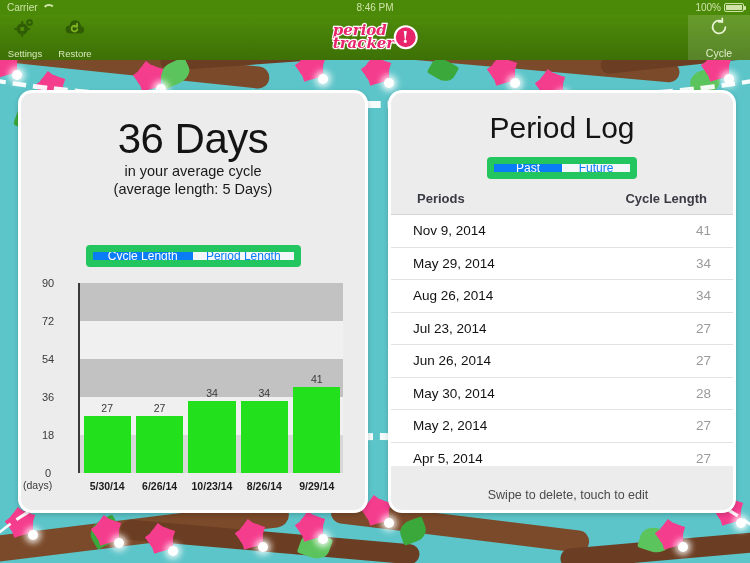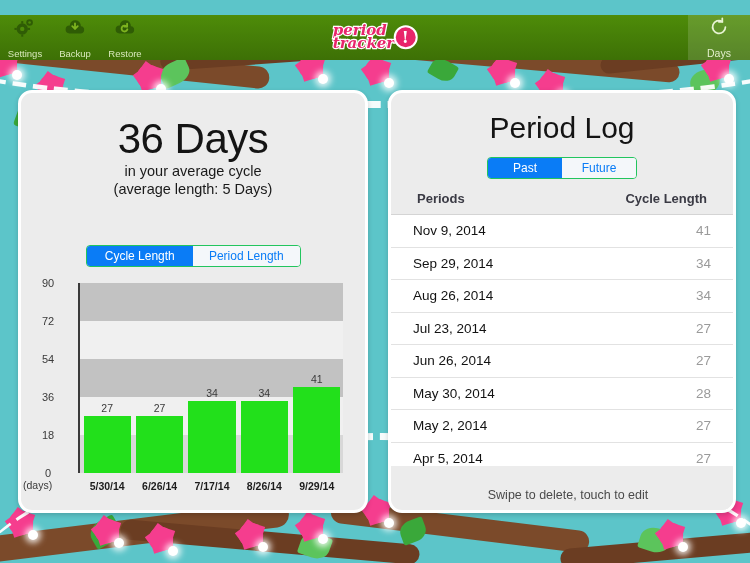--- a/index.html
+++ b/index.html
@@ -149,21 +149,21 @@
     text-align: center; margin-top: 22px;
     font-size: 42px; color: #141414; font-weight: normal;
     letter-spacing: -.5px;
   }
   .sub1, .sub2 {
     text-align: center; font-size: 14.5px; color: #1a1a1a; 
   }
   .sub2 { margin-top: 2px; }
 
   .seg {
-    display: flex; border: 1px solid #22c55e; border-radius: 4px;
+    display: flex; border: 7px solid #22c55e; border-radius: 4px;
     overflow: hidden; width: 215px; margin: 0 auto;
     font-size: 12px; height: 22px;
   }
   .seg .s {
     flex: 1; display: flex; align-items: center; justify-content: center;
     cursor: pointer; background: #f4f7fa; color: #0a7cf6;
   }
   .seg .s.on { background: #0a7cf6; color: #fff; }
   #seg-cycle-period { margin-top: 48px; }
 
@@ -386,20 +386,33 @@
         <i></i>
         <i></i>
         <i></i>
         <b></b>
       </div>
 
     <div class="dashcurve"></div>
     <div class="dashcurve2"></div>
   </div>
 
+  <div class="statusbar">
+    <div class="left">
+      <span>Carrier</span>
+      <span class="wifi"></span>
+    </div>
+    <div class="center">8:46 PM</div>
+    <div class="right">
+      <span>100%</span>
+      <span class="batt">
+          <i></i>
+        </span>
+    </div>
+  </div>
 
   <div class="toolbar">
     <div class="tb-left">
       <div class="tbitem">
         <span class="tbicon">
           <svg viewBox="0 0 24 24" width="22" height="22">
             <g fill="#2f5c05">
               <circle cx="9" cy="13" r="6.2"></circle>
               <circle cx="17" cy="6" r="3.6"></circle>
             </g>
@@ -414,29 +427,20 @@
                 <line x1="15" y1="13" x2="17.5" y2="13"></line>
             </g>
           </svg>
         </span>
         <span class="lbl">Settings</span>
       </div>
       <div class="tbitem">
         <span class="tbicon">
           <svg viewBox="0 0 24 24" width="22" height="22">
             <path d="M6 18h12a4 4 0 0 0 .4-7.98A6 6 0 0 0 6.3 9.2 4.4 4.4 0 0 0 6 18z" fill="#2f5c05"></path>
-            <path d="M12 7v6m0 0l-3-3m3 3l3-3" stroke="#7db31f" stroke-width="2" fill="none" stroke-linecap="round"></path>
-          </svg>
-        </span>
-        <span class="lbl">Backup</span>
-      </div>
-      <div class="tbitem">
-        <span class="tbicon">
-          <svg viewBox="0 0 24 24" width="22" height="22">
-            <path d="M6 18h12a4 4 0 0 0 .4-7.98A6 6 0 0 0 6.3 9.2 4.4 4.4 0 0 0 6 18z" fill="#2f5c05"></path>
             <path d="M14.6 13.4a3.2 3.2 0 1 1-1-3.2" stroke="#7db31f" stroke-width="2" fill="none" stroke-linecap="round"></path>
             <path d="M14.3 7.4v3h-3" stroke="#7db31f" stroke-width="2" fill="none" stroke-linecap="round"></path>
           </svg>
         </span>
         <span class="lbl">Restore</span>
       </div>
     </div>
 
     <div class="logo">
       <span class="logo-words">
@@ -447,21 +451,21 @@
     </div>
 
     <div class="tb-right">
       <div class="tbitem active">
         <span class="tbicon">
           <svg viewBox="0 0 24 24" width="22" height="22" fill="none" stroke="#e8f3d4" stroke-width="1.9" stroke-linecap="round">
             <path d="M19 12a7 7 0 1 1-3.4-6"></path>
             <path d="M15.6 2.5V6.3h-3.8"></path>
           </svg>
         </span>
-        <span class="lbl">Days</span>
+        <span class="lbl">Cycle</span>
       </div>
     </div>
   </div>
 
   <div class="card" id="card-left">
     <div class="big-days">36 Days</div>
     <div class="sub1">in your average cycle</div>
     <div class="sub2">(average length: 5 Days)</div>
 
     <div class="seg" id="seg-cycle-period">
@@ -507,21 +511,21 @@
         </div>
         <div class="barcol">
           <span class="barval">41</span>
           <span class="bar" style="height:45.5%"></span>
         </div>
       </div>
 
       <div class="xlabels">
         <span>5/30/14</span>
         <span>6/26/14</span>
-        <span>7/17/14</span>
+        <span>10/23/14</span>
         <span>8/26/14</span>
         <span>9/29/14</span>
       </div>
     </div>
   </div>
 
   <div class="card" id="card-right">
     <div class="pl-title">Period Log</div>
 
     <div class="seg" id="seg-past-future">
@@ -533,21 +537,21 @@
       <span>Periods</span>
       <span>Cycle Length</span>
     </div>
 
     <div class="list">
       <div class="row">
         <span class="d">Nov 9, 2014</span>
         <span class="v">41</span>
       </div>
       <div class="row">
-        <span class="d">Sep 29, 2014</span>
+        <span class="d">May 29, 2014</span>
         <span class="v">34</span>
       </div>
       <div class="row">
         <span class="d">Aug 26, 2014</span>
         <span class="v">34</span>
       </div>
       <div class="row">
         <span class="d">Jul 23, 2014</span>
         <span class="v">27</span>
       </div>

